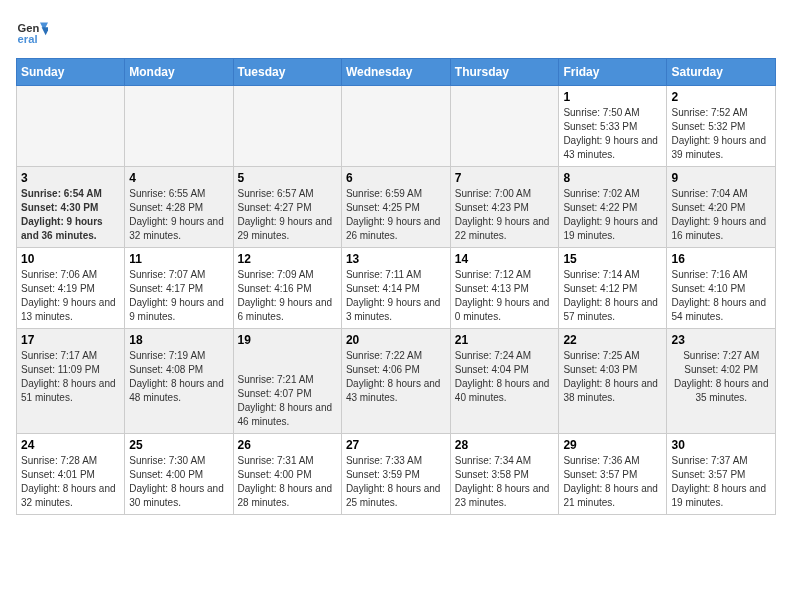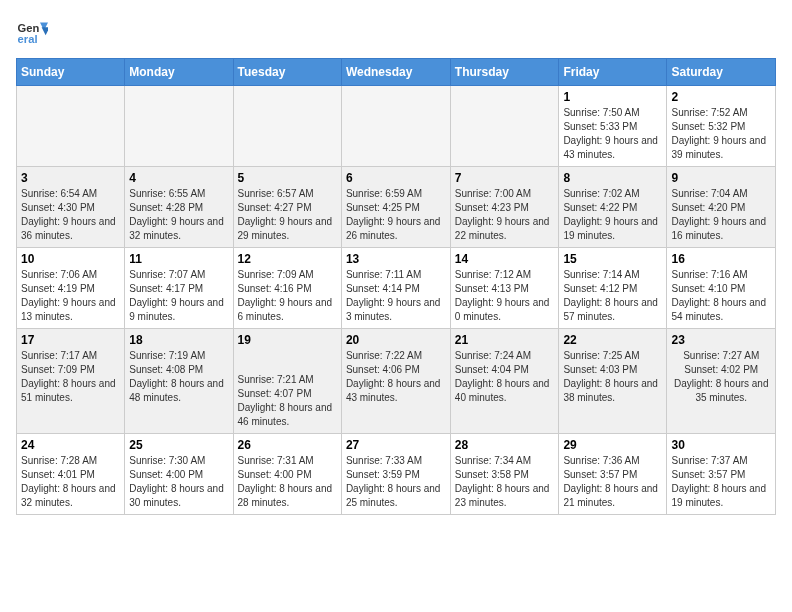--- a/index.html
+++ b/index.html
@@ -138,21 +138,21 @@
         <td style="background: rgb(255, 255, 255);">
           <span class="day-number">2</span>
           <div class="day-info" style="white-space: pre-line;">Sunrise: 7:52 AM
 Sunset: 5:32 PM
 Daylight: 9 hours and 39 minutes.</div>
         </td>
       </tr>
       <tr>
         <td style="background: rgb(240, 240, 240);">
           <span class="day-number">3</span>
-          <div class="day-info" style="white-space: pre-line;">Sunrise: 6:54 AM
+          <div class="day-info" style="white-space: pre-line; font-weight: bold;">Sunrise: 6:54 AM
 Sunset: 4:30 PM
 Daylight: 9 hours and 36 minutes.</div>
         </td>
         <td style="background: rgb(240, 240, 240);">
           <span class="day-number">4</span>
           <div class="day-info" style="white-space: pre-line;">Sunrise: 6:55 AM
 Sunset: 4:28 PM
 Daylight: 9 hours and 32 minutes.</div>
         </td>
         <td style="background: rgb(240, 240, 240);">
@@ -227,21 +227,21 @@
           <span class="day-number">16</span>
           <div class="day-info" style="white-space: pre-line;">Sunrise: 7:16 AM
 Sunset: 4:10 PM
 Daylight: 8 hours and 54 minutes.</div>
         </td>
       </tr>
       <tr>
         <td style="background: rgb(240, 240, 240);">
           <span class="day-number">17</span>
           <div class="day-info" style="white-space: pre-line;">Sunrise: 7:17 AM
-Sunset: 7:09 PM
+Sunset: 11:09 PM
 Daylight: 8 hours and 51 minutes.</div>
         </td>
         <td style="background: rgb(240, 240, 240);">
           <span class="day-number">18</span>
           <div class="day-info" style="white-space: pre-line;">Sunrise: 7:19 AM
 Sunset: 4:08 PM
 Daylight: 8 hours and 48 minutes.</div>
         </td>
         <td style="background: rgb(240, 240, 240);">
           <span class="day-number">19</span>

